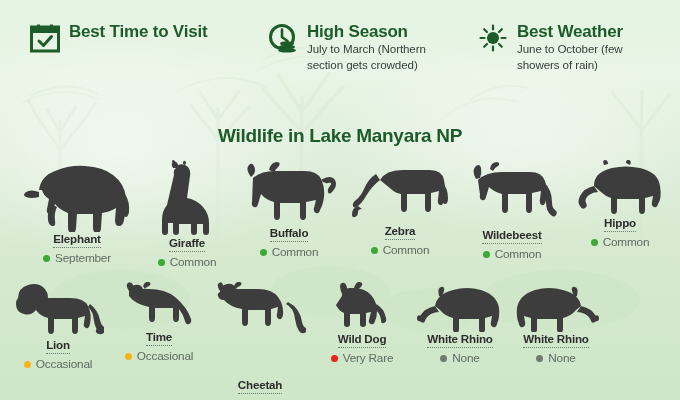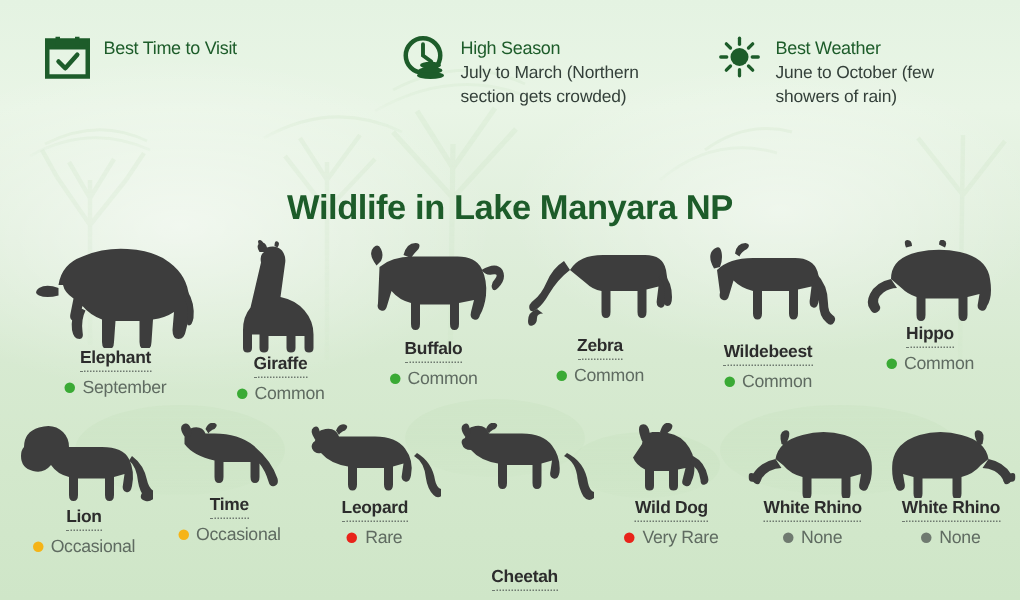--- a/index.html
+++ b/index.html
@@ -15,30 +15,30 @@
       radial-gradient(ellipse 260px 140px at 520px 140px, rgba(255,255,255,.45), rgba(255,255,255,0) 70%),
       linear-gradient(180deg,#e4f3e2 0%,#e9f5e6 18%,#dfeedb 40%,#d7ead1 60%,#d3e8cc 78%,#cfe6c8 100%);
   }
   
   .bg-veg{position:absolute;left:0;top:0;width:680px;height:400px;opacity:.30;pointer-events:none;}
   .hdr{position:absolute;left:0;top:0;width:680px;height:92px;}
   .hdr-item{position:absolute;top:22px;display:flex;align-items:flex-start;gap:9px;}
   .hdr-ico{flex:0 0 auto;width:30px;height:30px;margin-top:1px;}
   .hdr-txt{padding-top:1px;}
   .hdr-title{
-    font-size:12px;font-weight:normal;color:#1d5c2a;letter-spacing:-.2px;
+    font-size:17px;font-weight:bold;color:#1d5c2a;letter-spacing:-.2px;
     line-height:15px;margin-bottom:2px;white-space:nowrap;
   }
   .hdr-sub{
     font-size:11.6px;color:#34403a;line-height:15.5px;
     max-width:150px;letter-spacing:-.1px;
   }
   .title{
     position:absolute;left:0;top:125px;width:680px;text-align:center;
-    font-size:23px;font-weight:bold;color:#1d5c2a;letter-spacing:-.3px;
+    font-size:19px;font-weight:bold;color:#1d5c2a;letter-spacing:-.3px;
   }
   .row{position:absolute;left:0;width:680px;display:flex;}
   .cell{display:flex;flex-direction:column;align-items:center;}
   .sil{display:block;}
   .sil svg{display:block;}
   .lbl{
     font-size:11.6px;font-weight:bold;color:#2c2c2c;letter-spacing:-.2px;
     white-space:nowrap;text-align:center;
     border-bottom:1px dotted #6f7a70;padding-bottom:2px;
   }
@@ -260,34 +260,20 @@
           <path fill="#3d3d3d" d="M8 9 q-4-6 -1-8 q3-2 5 2 q1 3 0 6 z M22 4 q2-5 6-4 q3 1 0 4 q-3 1 -4 3 z"></path>
         </svg>
       </span>
       <span class="lbl">Time</span>
       <span class="stat">
         <span class="dot" style="background:#f5b417"></span>
         <span>Occasional</span>
       </span>
     </div>
 
-    <div class="cell" style="width:104px;">
-      <span class="sil">
-        <svg width="88" height="50" viewBox="0 0 88 50">
-          <path fill="#3d3d3d" d="M4 12 q0-7 7-8 q7-1 9 5 l24 0 q14 0 20 8 q6 8 4 18 q-1 5 -4 4 q-3-1 -2-5 l1-7 l-7 2 l0 12 q0 4 -3 4 q-3 0 -3-4 l0-11 l-18 0 l0 11 q0 4 -3 4 q-3 0 -3-4 l0-12 q-12-2 -18-9 q-4 1 -6-3 q-1-3 2-5 z"></path>
-          <path fill="#3d3d3d" d="M4 11 q-4-6 -1-8 q3-2 4 2 q1 3 0 6 z M18 5 q2-5 6-4 q3 1 0 4 q-3 1 -4 3 z"></path>
-          <path fill="#3d3d3d" d="M72 20 q10 6 12 18 q1 5 4 6 q3 1 1 4 q-3 3 -6 0 q-4-4 -5-11 q-1-11 -8-15 z"></path>
-        </svg>
-      </span>
-      <span class="lbl">Leopard</span>
-      <span class="stat">
-        <span class="dot" style="background:#e8231a"></span>
-        <span>Rare</span>
-      </span>
-    </div>
 
     <div class="cell" style="width:104px;gap:44px;">
       <span class="sil">
         <svg width="92" height="52" viewBox="0 0 92 52">
           <path fill="#3d3d3d" d="M6 10 q0-7 7-8 q7-1 9 5 l22 0 q14 0 20 8 q6 8 5 18 q-1 5 -4 4 q-3-1 -2-5 l1-7 l-7 2 l0 13 q0 4 -3 4 q-3 0 -3-4 l0-12 l-17 0 l0 12 q0 4 -3 4 q-3 0 -3-4 l0-13 q-12-2 -18-9 q-5 0 -6-4 q-1-3 2-4 z"></path>
           <path fill="#3d3d3d" d="M6 9 q-4-6 -1-8 q3-2 4 2 q1 3 0 6 z M20 4 q2-5 6-4 q3 1 0 4 q-3 1 -4 3 z"></path>
           <path fill="#3d3d3d" d="M74 20 q12 6 14 20 q1 5 4 6 q3 1 0 4 q-4 3 -7-1 q-3-5 -4-12 q-1-11 -9-15 z"></path>
         </svg>
       </span>
       <span class="lbl">Cheetah</span>

